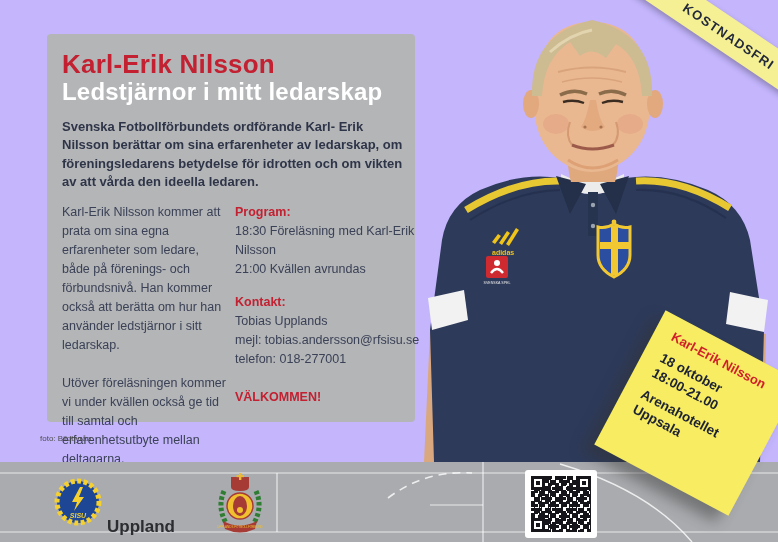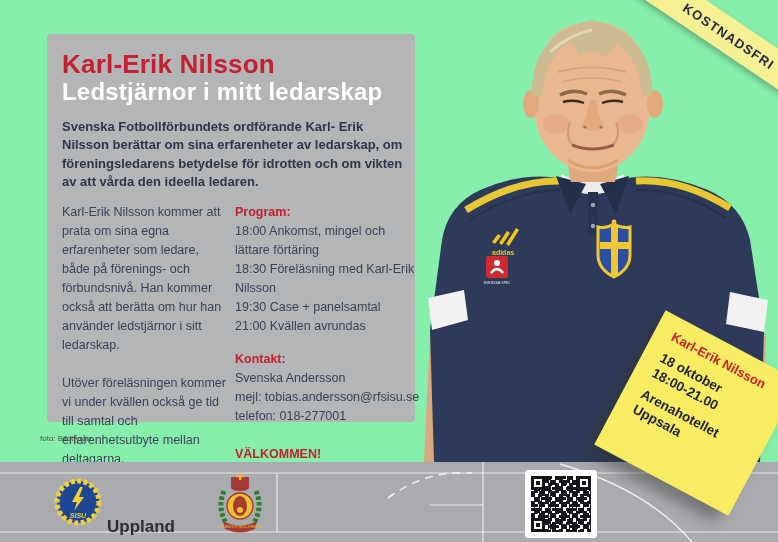--- a/index.html
+++ b/index.html
@@ -1,16 +1,16 @@
 <!DOCTYPE html>
 <html><head>
 <meta charset="utf-8">
 <style>
   html,body{margin:0;padding:0;}
-  .page{position:relative;width:778px;height:542px;background:#86efac;overflow:hidden;
+  .page{position:relative;width:778px;height:542px;background:#c4b5fd;overflow:hidden;
         font-family:"Liberation Sans","DejaVu Sans",sans-serif;}
 
   
   .panel{position:absolute;left:47px;top:34px;width:368px;height:388px;background:#b3b5b7;
          border-radius:4px;padding:10px 0 0 15px;box-sizing:border-box;}
   .title{margin:6px 0 0 0;font-size:26px;line-height:1.12;font-weight:bold;color:#c32031;letter-spacing:.2px;}
   .subtitle{margin:0 0 12px 0;font-size:24px;line-height:1.12;font-weight:bold;color:#ffffff;letter-spacing:.2px;}
   .intro{margin:10px 0 0 0;width:342px;font-size:13px;line-height:18.5px;font-weight:bold;color:#2f3548;}
   .cols{display:flex;gap:6px;margin-top:11px;}
   .col-left{width:172px;font-size:12.5px;line-height:19px;color:#3b4156;}
@@ -138,28 +138,26 @@
     <p class="intro">Svenska Fotbollförbundets ordförande Karl- Erik Nilsson berättar om sina erfarenheter av ledarskap, om föreningsledarens betydelse för idrotten och om vikten av att vårda den ideella ledaren.</p>
 
     <div class="cols">
       <div class="col-left">
         <p>Karl-Erik Nilsson kommer att prata om sina egna erfarenheter som ledare, både på förenings- och förbundsnivå. Han kommer också att berätta om hur han använder ledstjärnor i sitt ledarskap.</p>
         <p>Utöver föreläsningen kommer vi under kvällen också ge tid till samtal och erfarenhetsutbyte mellan deltagarna.</p>
       </div>
       <div class="col-mid">
         <div class="sec">
           <p class="h-red">Program:</p>
-          <p class="prog-item">18:00 Ankomst, mingel och lättare förtäring</p>
           <p class="prog-item">18:30 Föreläsning med Karl-Erik Nilsson</p>
-          <p class="prog-item">19:30 Case + panelsamtal</p>
           <p class="prog-item">21:00 Kvällen avrundas</p>
         </div>
         <div class="sec">
           <p class="h-red">Kontakt:</p>
-          <p class="prog-item">Svenska Andersson</p>
+          <p class="prog-item">Tobias Upplands</p>
           <p class="prog-item nowrap">mejl: tobias.andersson@rfsisu.se</p>
           <p class="prog-item">telefon: 018-277001</p>
         </div>
         <p class="h-red welcome">VÄLKOMMEN!</p>
       </div>
     </div>
   </div>
 
   <div class="credit">foto: Bildbyrån</div>
 

